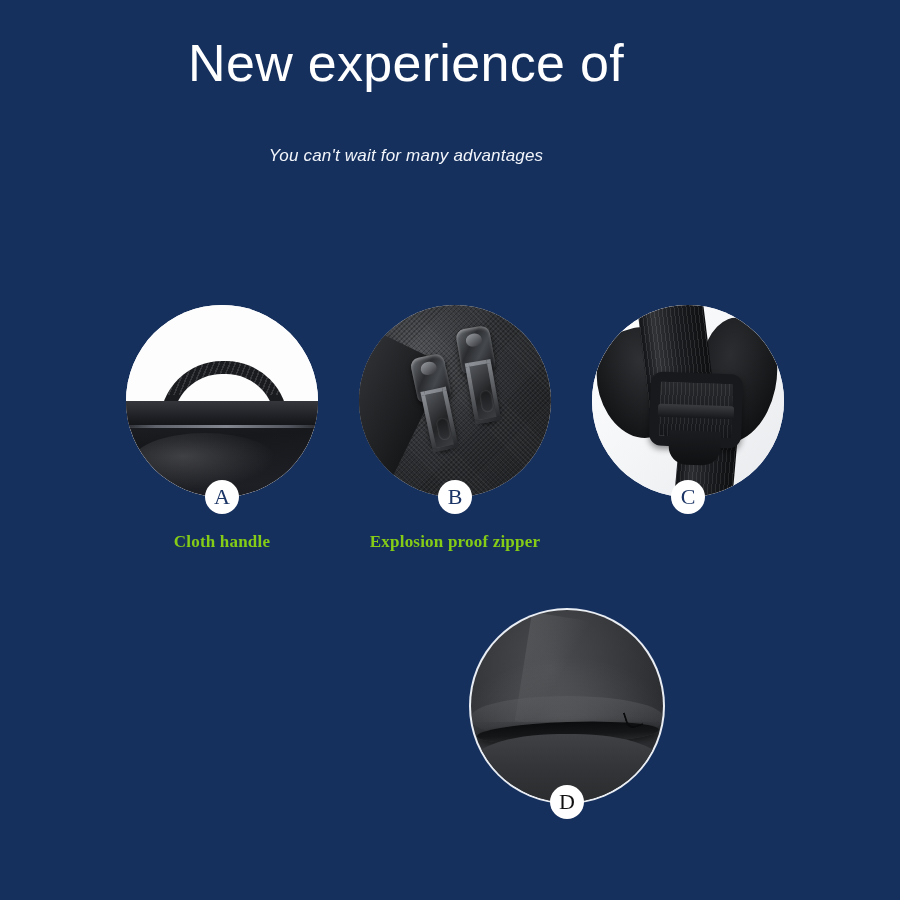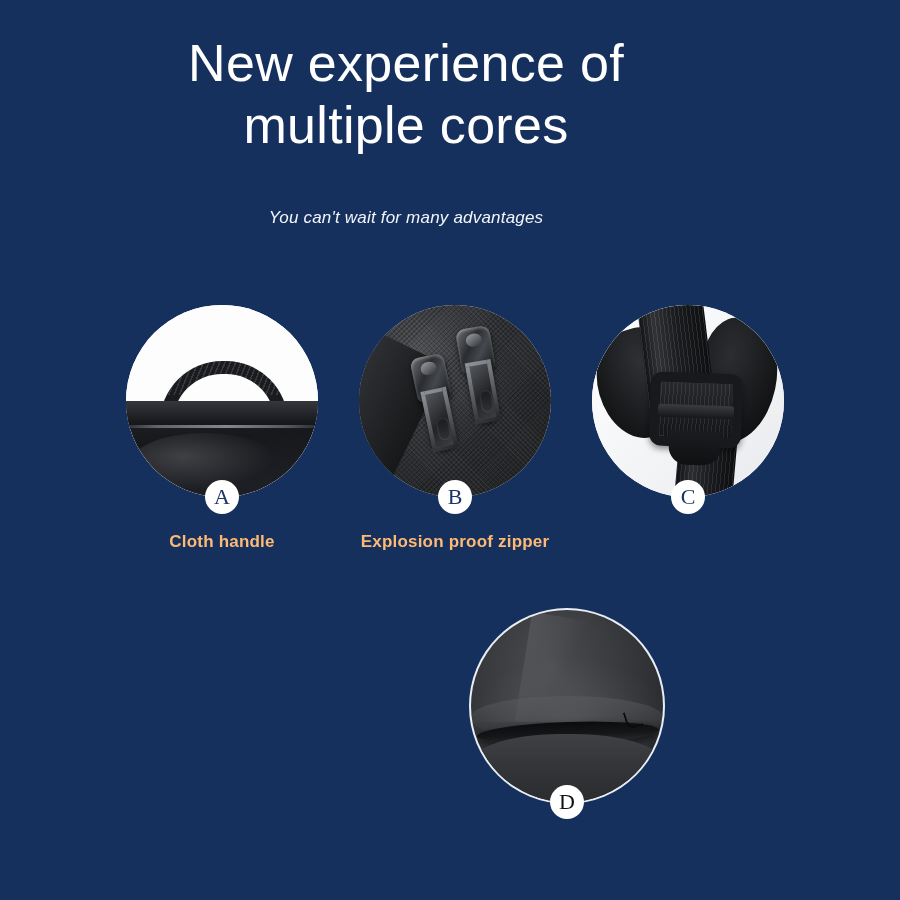--- a/index.html
+++ b/index.html
@@ -75,23 +75,24 @@
     color:#1b3566;
     z-index:5;
     font-family:"Liberation Serif", serif;
   }
   .badge.dark { color:#111111; }
 
   .caption {
     margin-top:35px;
     font-size:17px;
     font-weight:700;
-    color:#fdba74;
+    color:#84cc16;
     letter-spacing:0.2px;
     white-space:nowrap;
+    font-family:Liberation Serif, serif;
   }
   .f-b .caption { margin-left:0; }
 
   
   .artA { position:absolute; inset:0; background:#fdfdfd; }
   .artA .bagbody {
     position:absolute;
     left:-14px; right:-14px;
     top:96px; bottom:-40px;
     background:linear-gradient(175deg,#23252a 0%,#17181c 30%,#1e1f24 62%,#121316 100%);
@@ -316,21 +317,20 @@
     border-radius:0 0 0 8px;
     transform:rotate(-18deg);
   }
 </style>
 </head>
 <body>
 
 <div class="header">
   <div class="title">
     <span class="line">New experience of</span>
-    <span class="line">multiple cores</span>
   </div>
   <div class="subtitle">You can't wait for many advantages</div>
 </div>
 
 <div class="feature f-a">
   <div class="circle-wrap">
     <div class="circle">
       <div class="artA">
         <div class="handle"></div>
         <div class="hfoot-l"></div>

